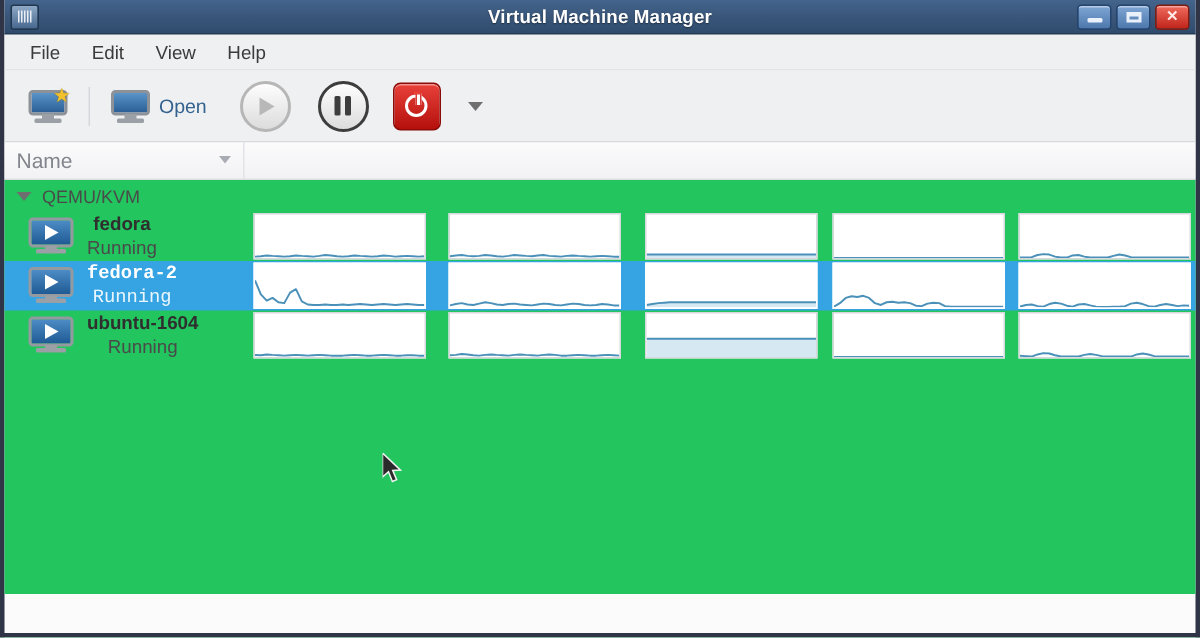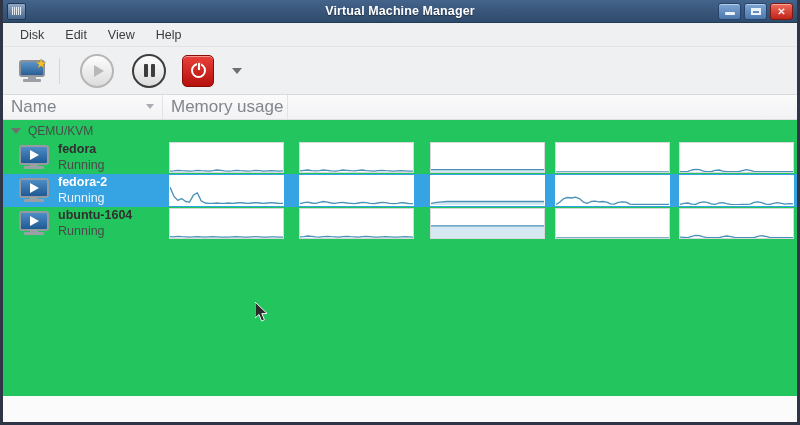--- a/index.html
+++ b/index.html
@@ -133,21 +133,21 @@
     border-top:6px solid #6f6f6f;
   }
 
   
   .colhead{
     height:24px;display:flex;align-items:stretch;
     background:linear-gradient(to bottom,#fbfbfc,#f2f2f4);
     border-bottom:1px solid #dcdde0;
   }
   .ch{
-    display:flex;align-items:center;font-size:17px;color:#82858c;
+    display:flex;align-items:center;font-size:14px;color:#82858c;
     padding-left:8px;box-sizing:border-box;
     border-right:1px solid #e2e3e6;
     position:relative;
   }
   .ch .sortcaret{
     position:absolute;right:8px;top:9px;
     width:0;height:0;border-left:4px solid transparent;border-right:4px solid transparent;
     border-top:5px solid #a9acb2;
   }
 
@@ -155,21 +155,21 @@
   .list{position:relative;background:#22c55e;height:276px;}
   .grprow{
     height:21px;display:flex;align-items:center;padding-left:8px;
     font-size:12px;color:#4a4a4a;
   }
   .expander{
     width:0;height:0;margin-right:7px;
     border-left:5px solid transparent;border-right:5px solid transparent;
     border-top:6px solid #6e6e6e;
   }
-  .vmrow{height:33px;display:flex;align-items:stretch;}
+  .vmrow{height:33px;display:flex;align-items:stretch;text-align:center;}
   .vmrow.selected{background:#36a3e3;}
   .namecell{
     display:flex;align-items:center;box-sizing:border-box;
     padding-left:16px;
   }
   .vmicon{position:relative;width:30px;height:25px;flex:0 0 auto;}
   .vmicon .scr{
     position:absolute;left:0;top:0;width:30px;height:20px;box-sizing:border-box;
     border:2px solid #949a9f;border-radius:3px;
     background:linear-gradient(to bottom,#4d8cc6,#1f5a94);
@@ -220,36 +220,44 @@
       <div class="tb-btn">
           <span class="maxbox"></span>
         </div>
       <div class="tb-btn close">
           <span class="gl">✕</span>
         </div>
     </div>
   </div>
 
   <div class="menubar">
-    <div class="menu-item">Disk</div>
+    <div class="menu-item">File</div>
     <div class="menu-item">Edit</div>
     <div class="menu-item">View</div>
     <div class="menu-item">Help</div>
   </div>
 
   <div class="toolbar">
     <div class="tool">
       <span class="mon">
         <span class="scr"></span>
           <span class="stand"></span>
           <span class="base"></span>
         <span class="star">★</span>
       </span>
     </div>
     <div class="tsep"></div>
+    <div class="tool">
+      <span class="mon">
+        <span class="scr"></span>
+          <span class="stand"></span>
+          <span class="base"></span>
+      </span>
+      <span class="tlabel">Open</span>
+    </div>
     <div class="tool" style="padding:0 10px 0 14px">
       <span class="circbtn">
           <span class="tri-play"></span>
         </span>
     </div>
     <div class="tool" style="padding:0 8px">
       <span class="circbtn strong">
         <span class="pause-bars">
             <i></i>
             <i></i>
@@ -263,23 +271,20 @@
     </div>
     <div class="tool" style="padding:0 10px">
       <span class="caret-down"></span>
     </div>
   </div>
 
   <div class="colhead">
     <div class="ch" style="width:160px">
       <span>Name</span>
       <span class="sortcaret"></span>
-    </div>
-    <div class="ch" style="width:125px">
-      <span>Memory usage</span>
     </div>
   </div>
 
   <div class="list">
     <div class="grprow">
       <span class="expander"></span>
       <span>QEMU/KVM</span>
     </div>
     <div id="rows">
         <div class="vmrow">
@@ -326,21 +331,21 @@
           </div>
           <div class="gcell" style="width: 124px;">
             <div class="graphbox">
               <svg viewBox="0 0 113 29" preserveAspectRatio="none">
                 <path d="M0.0,28.7L3.9,28.7L7.8,28.4L11.7,27.0L15.6,26.4L19.5,26.7L23.4,28.1L27.3,28.7L31.2,28.7L35.1,27.3L39.0,27.0L42.9,28.1L46.8,28.7L50.7,28.7L54.6,28.7L58.4,28.7L62.3,27.6L66.2,26.7L70.1,27.3L74.0,28.4L77.9,28.7L81.8,28.7L85.7,28.7L89.6,28.7L93.5,28.7L97.4,28.7L101.3,28.7L105.2,28.7L109.1,28.7L113.0,28.7" fill="none" stroke="#4a90b8" stroke-width="1.3" stroke-linejoin="round"></path>
               </svg>
             </div>
           </div>
         </div>
         <div class="vmrow selected">
-          <div class="namecell" style="width: 160px;">
+          <div class="namecell" style="width: 160px; font-family: Liberation Mono, monospace;">
             <span class="vmicon">
               <span class="scr"></span>
               <span class="stand"></span>
               <span class="base"></span>
               <span class="play"></span>
             </span>
             <span class="vmtext">
               <span class="vmname">fedora-2</span>
               <span class="vmstate">Running</span>
             </span>

